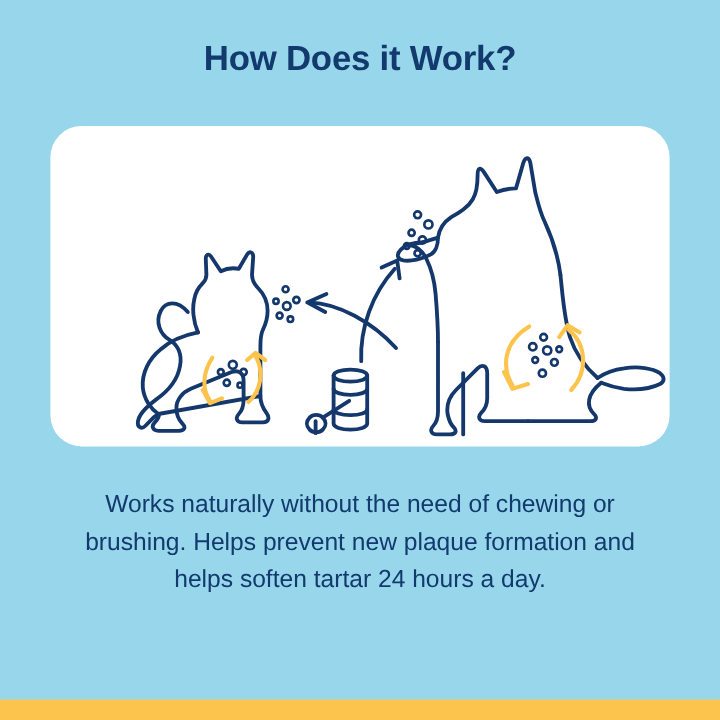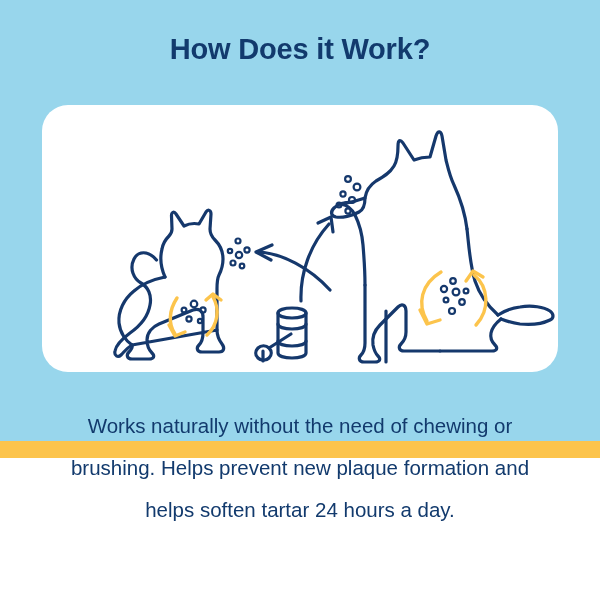--- a/index.html
+++ b/index.html
@@ -9,21 +9,21 @@
   body {
     width: 600px;
     height: 600px;
     overflow: hidden;
     font-family: "Liberation Sans", sans-serif;
   }
 
   #infographic {
     position: relative;
     width: 600px;
-    height: 458px;
+    height: 600px;
     background: #98d6ec;
     box-sizing: border-box;
   }
 
   #page-title {
     position: absolute;
     top: 33px;
     left: 0;
     width: 600px;
     text-align: center;
@@ -53,21 +53,21 @@
     display: block;
   }
 
   #caption {
     position: absolute;
     top: 405px;
     left: 60px;
     width: 480px;
     text-align: center;
     font-size: 20.5px;
-    line-height: 42px;
+    line-height: 31px;
     color: #123a6d;
     font-family: "Liberation Sans", sans-serif;
   }
 
   #bottom-bar {
     position: absolute;
     left: 0;
     bottom: 0;
     width: 600px;
     height: 17px;

